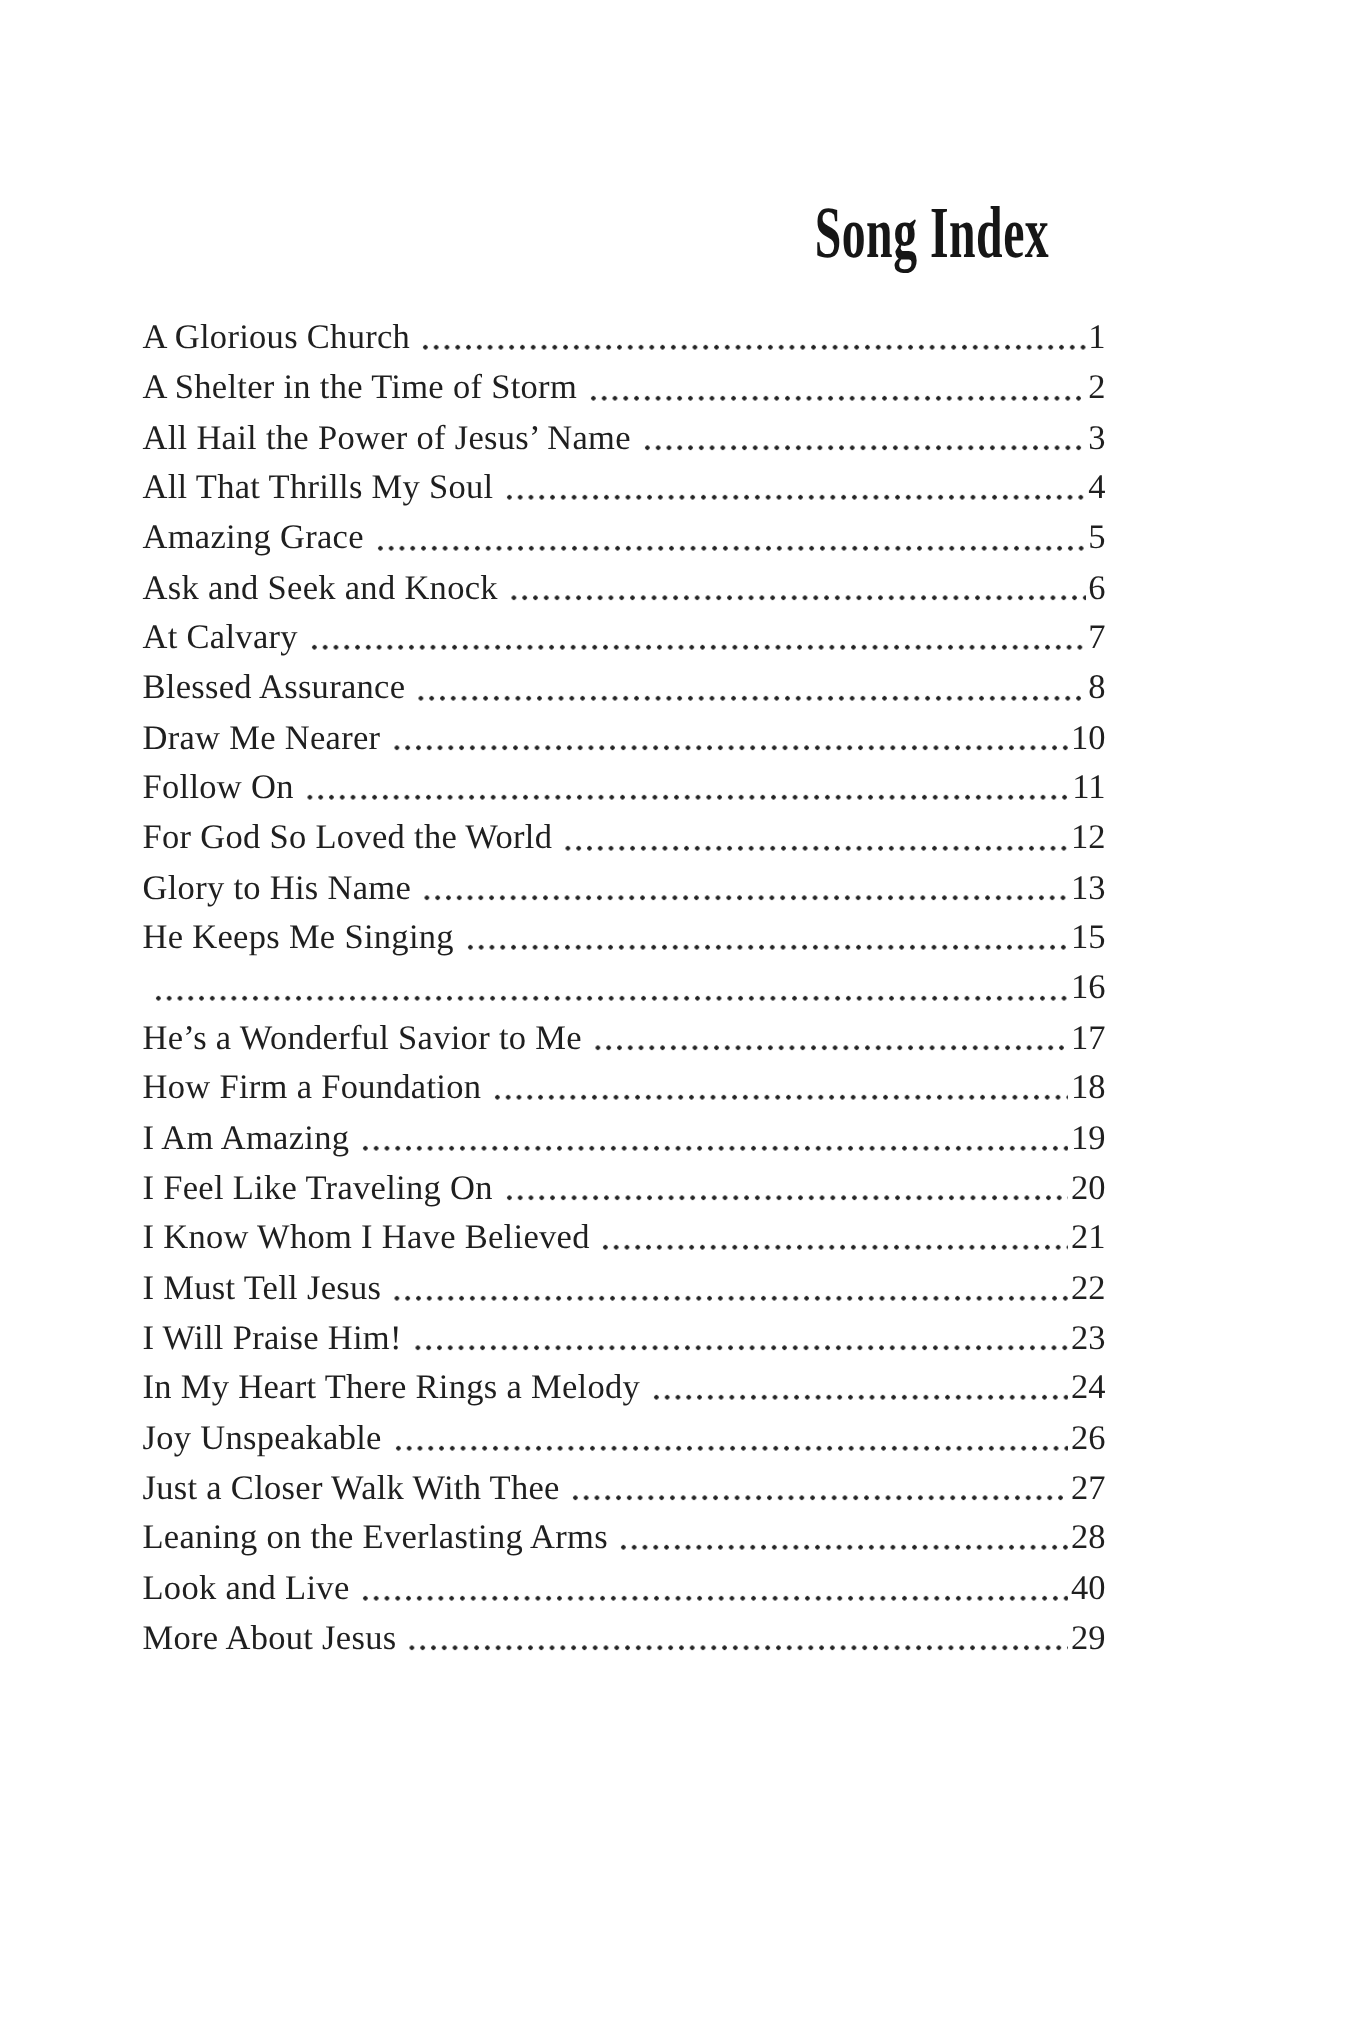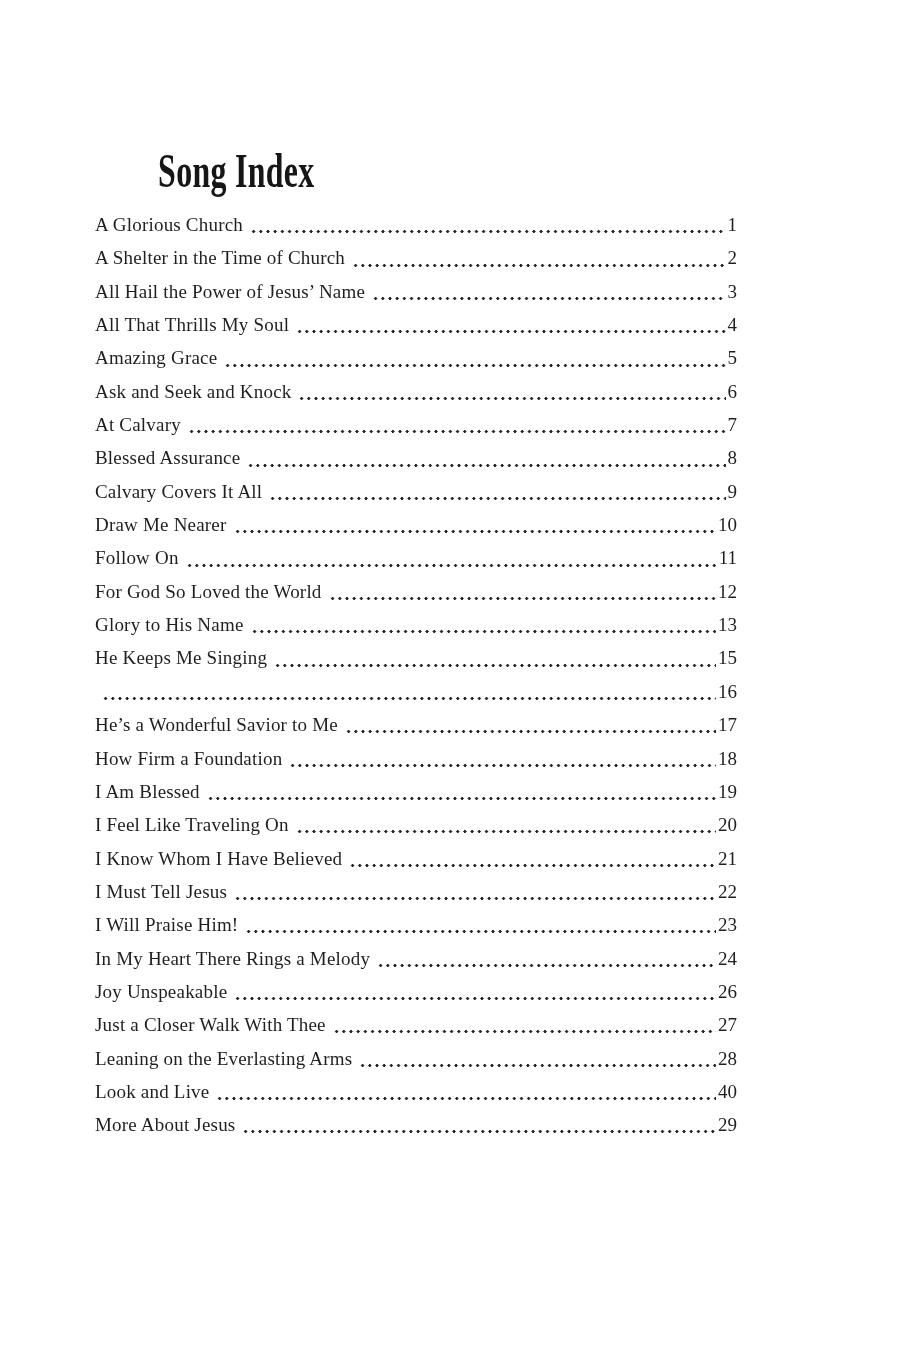--- a/index.html
+++ b/index.html
@@ -14,22 +14,22 @@
     background: #ffffff;
     font-family: "Liberation Serif", serif;
     color: #1d1d1d;
     overflow: hidden;
   }
   .title {
     position: absolute;
     top: 130px;
     left: 100px;
     width: 642px;
-    margin: 16px;
-    text-align: left;
+    margin: 0;
+    text-align: right;
     font-size: 49px;
     line-height: 49px;
     font-weight: bold;
     color: #161616;
     white-space: nowrap;
   }
   .title-inner {
     display: inline-block;
     transform: scaleX(0.65);
     transform-origin: center;
@@ -39,21 +39,21 @@
     position: absolute;
     left: 95px;
     top: 208px;
     width: 642px;
   }
   .row {
     display: flex;
     align-items: stretch;
     height: 33.35px;
     line-height: 33.35px;
-    font-size: 19px;
+    font-size: 23px;
     color: #1f1f1f;
   }
   .song {
     flex: 0 0 auto;
     white-space: pre;
     letter-spacing: 0.2px;
   }
   .leader {
     flex: 1 1 auto;
     margin: 0 2px 0 7px;
@@ -73,21 +73,21 @@
 <div class="page">
   <h1 class="title"><span class="title-inner">Song Index</span></h1>
   <div class="index-list" id="index-list">
   <div class="row">
     <span class="song">A Glorious Church</span>
     <span class="leader"></span>
     <span class="pagenum">1</span>
   </div>
 
   <div class="row">
-    <span class="song">A Shelter in the Time of Church</span>
+    <span class="song">A Shelter in the Time of Storm</span>
     <span class="leader"></span>
     <span class="pagenum">2</span>
   </div>
 
   <div class="row">
     <span class="song">All Hail the Power of Jesus’ Name</span>
     <span class="leader"></span>
     <span class="pagenum">3</span>
   </div>
 
@@ -114,25 +114,20 @@
     <span class="leader"></span>
     <span class="pagenum">7</span>
   </div>
 
   <div class="row">
     <span class="song">Blessed Assurance</span>
     <span class="leader"></span>
     <span class="pagenum">8</span>
   </div>
 
-  <div class="row">
-    <span class="song">Calvary Covers It All</span>
-    <span class="leader"></span>
-    <span class="pagenum">9</span>
-  </div>
 
   <div class="row">
     <span class="song">Draw Me Nearer</span>
     <span class="leader"></span>
     <span class="pagenum">10</span>
   </div>
 
   <div class="row">
     <span class="song">Follow On</span>
     <span class="leader"></span>
@@ -169,21 +164,21 @@
     <span class="pagenum">17</span>
   </div>
 
   <div class="row">
     <span class="song">How Firm a Foundation</span>
     <span class="leader"></span>
     <span class="pagenum">18</span>
   </div>
 
   <div class="row">
-    <span class="song">I Am Blessed</span>
+    <span class="song">I Am Amazing</span>
     <span class="leader"></span>
     <span class="pagenum">19</span>
   </div>
 
   <div class="row">
     <span class="song">I Feel Like Traveling On</span>
     <span class="leader"></span>
     <span class="pagenum">20</span>
   </div>
 

